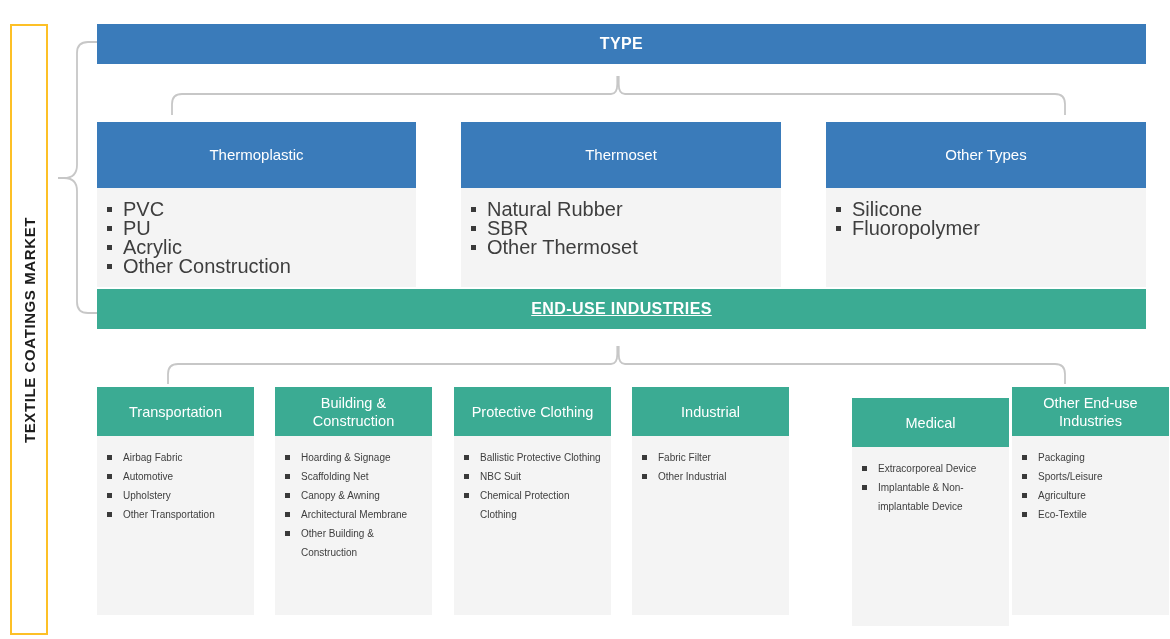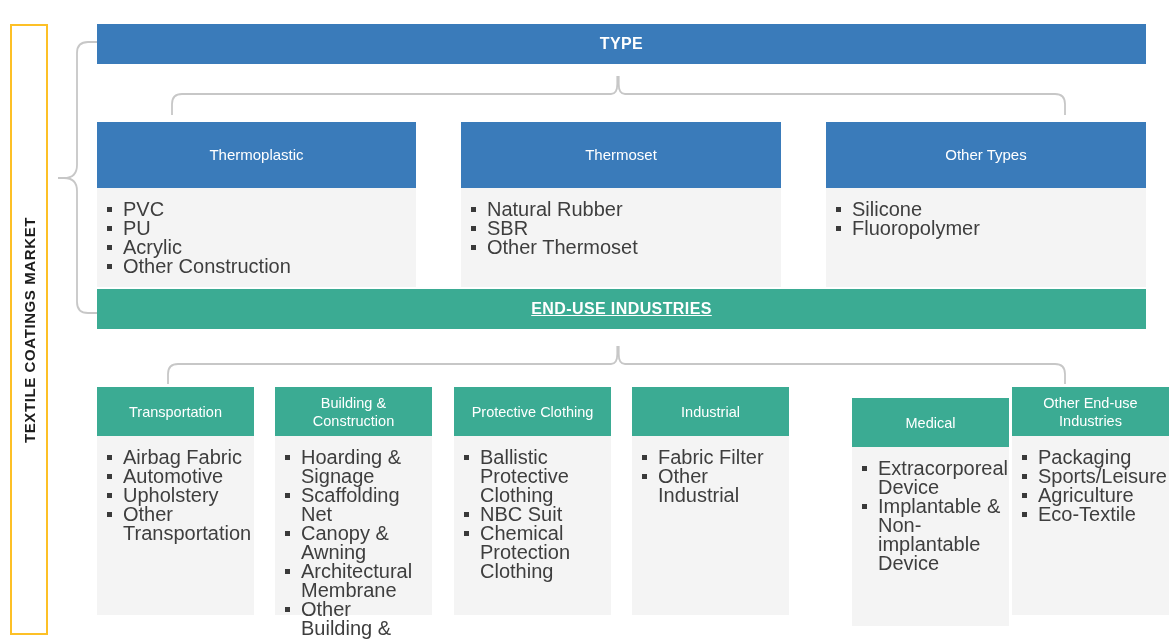--- a/index.html
+++ b/index.html
@@ -56,21 +56,21 @@
   .bcol0{left:97px;}
   .bcol1{left:275px;align-items:flex-end;}
   .bcol2{left:454px;}
   .bcol3{left:632px;}
   .bcol4{left:852px;margin-top:11px;}
   .bcol5{left:1012px;}
 
   .col-list{
     margin:0;list-style:none;background:var(--panel);
     padding:12px 8px 0 8px;box-sizing:border-box;
-    color:var(--bodytext);font-size:20px;line-height:19px;
+    color:var(--bodytext);font-size:10px;line-height:19px;
   }
   .top-col .col-list{font-size:20px;}
   .col-list li{position:relative;padding-left:18px;}
   .col-list li::before{
     content:"";position:absolute;left:2px;top:7px;width:5px;height:5px;
     background:#3a3a3a;
   }
 </style>
 </head>
 <body>

